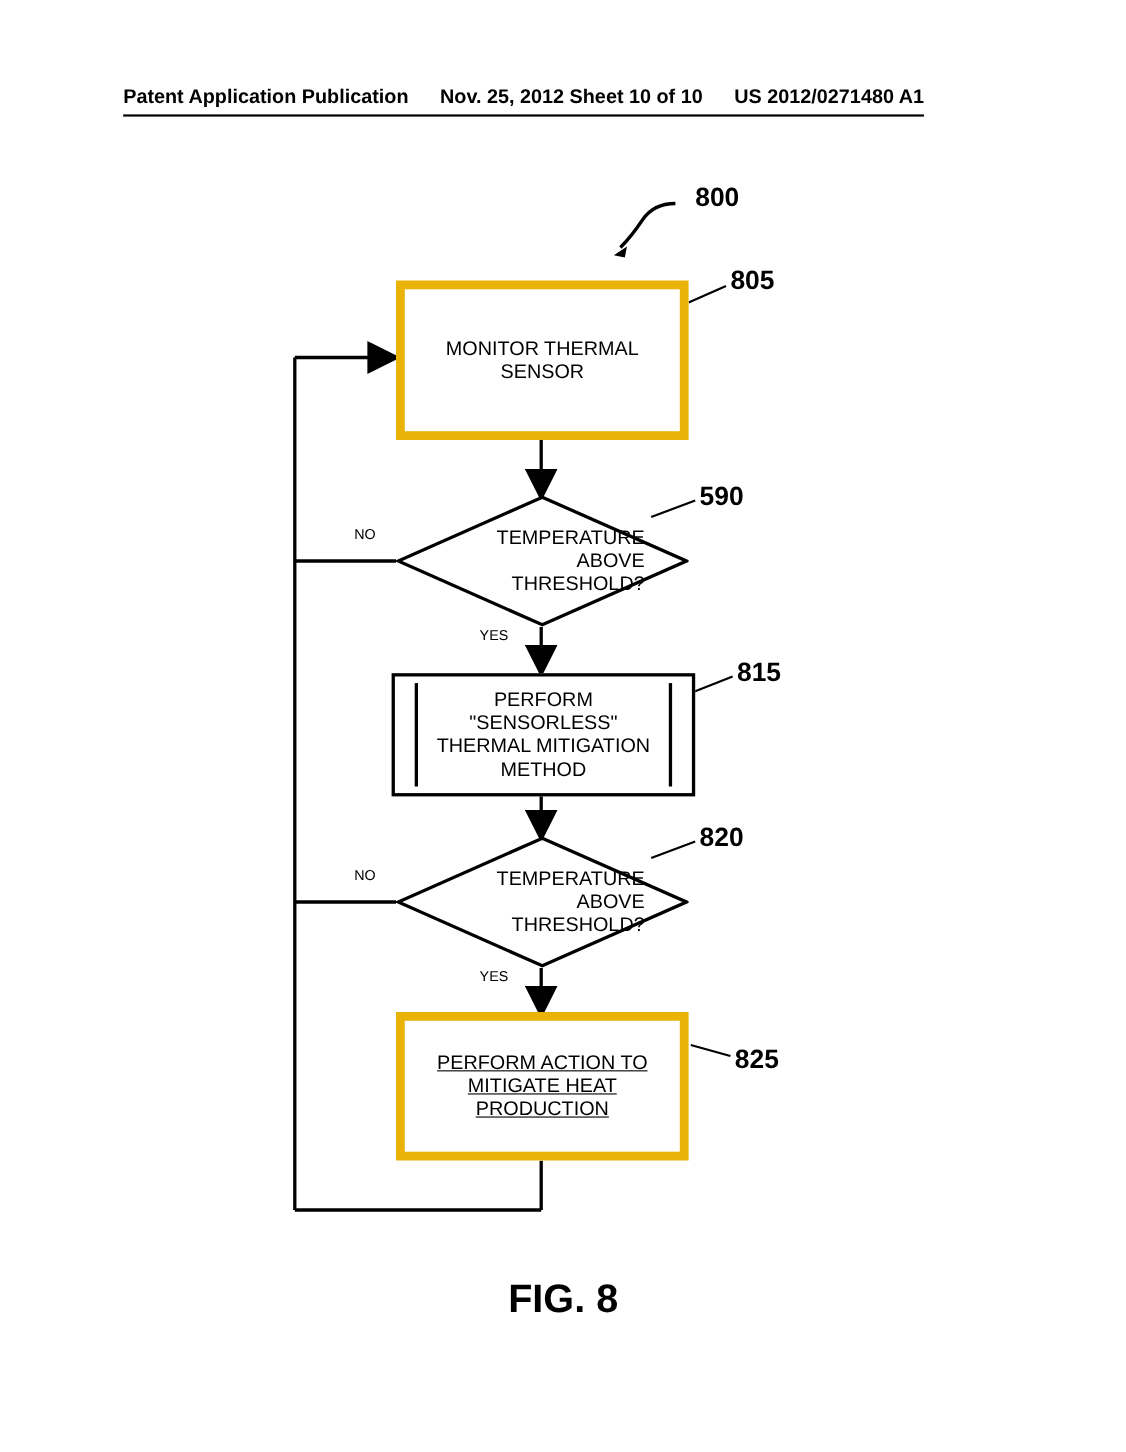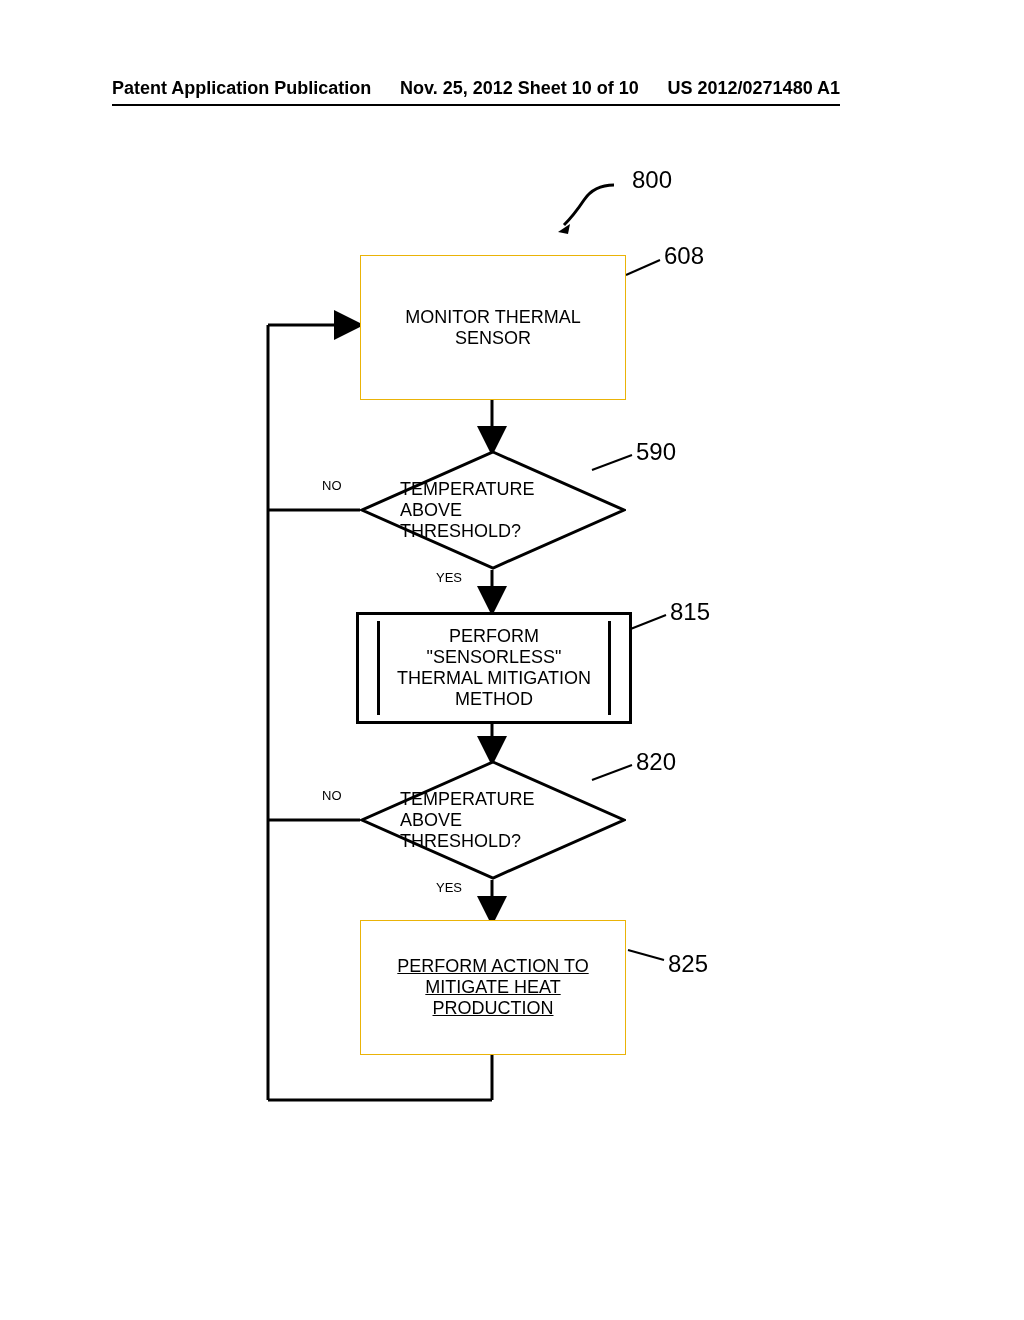--- a/index.html
+++ b/index.html
@@ -39,24 +39,25 @@
     left: 0;
     width: 1024px;
     height: 1000px;
   }
   .ref-arrow {
     position: absolute;
   }
   .fref {
     font-size: 24px;
     position: absolute;
+    font-weight: bold;
   }
   .box {
     position: absolute;
-    border: 1px solid #eab308;
+    border: 8px solid #eab308;
     background: #fff;
     display: flex;
     align-items: center;
     justify-content: center;
     text-align: center;
     font-size: 18px;
     font-family: Arial, sans-serif;
     box-sizing: border-box;
     padding: 6px 10px;
   }
@@ -84,21 +85,21 @@
   }
   .decision svg {
     display: block;
   }
   .decision .dec-text {
     position: absolute;
     top: 50%;
     left: 50%;
     width: 70%;
     transform: translate(-50%, -50%);
-    text-align: left;
+    text-align: right;
     font-size: 18px;
   }
   .yn {
     position: absolute;
     font-size: 13px;
   }
   .figcap {
     position: absolute;
     left: 0;
     width: 1024px;
@@ -161,21 +162,21 @@
       <line x1="626" y1="115" x2="660" y2="100" stroke="#000" stroke-width="2"></line>
       <line x1="592" y1="310" x2="632" y2="295" stroke="#000" stroke-width="2"></line>
       <line x1="628" y1="470" x2="666" y2="455" stroke="#000" stroke-width="2"></line>
       <line x1="592" y1="620" x2="632" y2="605" stroke="#000" stroke-width="2"></line>
       <line x1="628" y1="790" x2="664" y2="800" stroke="#000" stroke-width="2"></line>
     </svg>
 
     <div class="box" style="left:360px; top:95px; width:266px; height:145px;">
       <span>MONITOR THERMAL SENSOR</span>
     </div>
-    <div class="fref" style="left:664px; top:82px;">608</div>
+    <div class="fref" style="left:664px; top:82px;">805</div>
 
     <div class="decision" style="left:360px; top:290px; width:266px; height:120px;">
       <svg width="266" height="120">
         <polygon points="133,2 264,60 133,118 2,60" fill="#fff" stroke="#000" stroke-width="3"></polygon>
       </svg>
       <div class="dec-text">TEMPERATURE ABOVE THRESHOLD?</div>
     </div>
     <div class="yn" style="left:322px; top:318px;">NO</div>
     <div class="yn" style="left:436px; top:410px;">YES</div>
     <div class="fref" style="left:636px; top:278px;">590</div>
@@ -197,14 +198,15 @@
     <div class="yn" style="left:436px; top:720px;">YES</div>
     <div class="fref" style="left:636px; top:588px;">820</div>
 
     <div class="box" style="left:360px; top:760px; width:266px; height:135px;text-decoration:underline;">
       <span>PERFORM ACTION TO MITIGATE HEAT PRODUCTION</span>
     </div>
     <div class="fref" style="left:668px; top:790px;">825</div>
 
   </div>
 
+  <div class="figcap" style="top:1160px;">FIG.  8</div>
 
 </div>
 
 </body></html>

